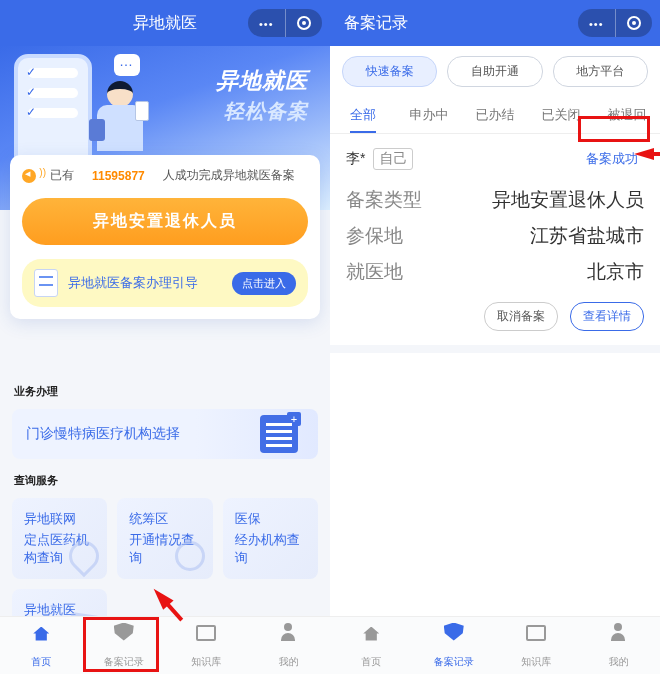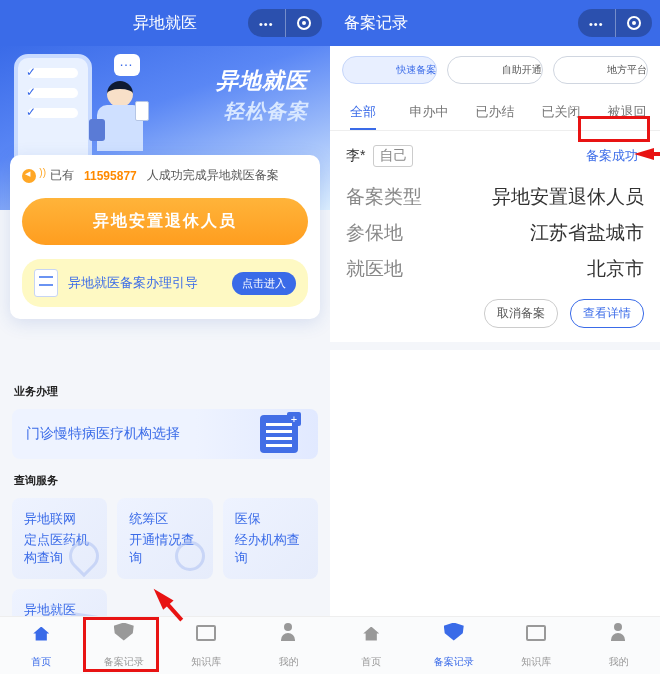--- a/index.html
+++ b/index.html
@@ -32,21 +32,21 @@
   .person .bag { position: absolute; left: -8px; top: 14px; width: 16px; height: 22px; background: #5a7bd6; border-radius: 3px; }
   .person .hand { position: absolute; right: -6px; top: -4px; width: 14px; height: 20px; background: #fff; border-radius: 2px; border: 1px solid #b5c6e6; }
   .speech { position: absolute; left: 114px; top: 8px; width: 26px; height: 22px; background: #fff; border-radius: 6px; }
   .speech::before { content:"…"; color:#3a6be8; font-size:14px; position:absolute; left:5px; top:-1px; }
 
   .card { position: absolute; left: 10px; right: 10px; top: 155px; background: #fff; border-radius: 10px; padding: 12px; box-shadow: 0 4px 18px rgba(50,90,180,0.15); }
   .broadcast { display: flex; align-items: center; font-size: 12px; color: #555; margin-bottom: 14px; gap: 8px; }
   .bcast-ic { width: 14px; height: 14px; background: #ffa726; border-radius: 50%; margin-right: 6px; position: relative; }
   .bcast-ic::after { content:"))"; color:#ffa726; position:absolute; right:-10px; top:-2px; font-size:10px; background:#fff;}
   .bcast-ic::before { content:"◀"; color:#fff; font-size:7px; position:absolute; left:3px; top:1px;}
-  .broadcast .num { color: #ff8a00; font-weight: 600; margin: 0 2px; }
+  .broadcast .num { color: #ff8a00; font-weight: 600; margin: 0 10px; }
   .bigbtn { background: linear-gradient(#ffb43a,#ff9d1f); color: #fff; text-align: center; font-size: 16px; font-weight: 600; padding: 13px; border-radius: 26px; letter-spacing: 2px; margin-bottom: 14px; }
   .guide { background: #fef9c3; border-radius: 19px; padding: 10px 12px; display: flex; align-items: center; gap: 10px; }
   .guide-ic { width: 24px; height: 28px; background: #fff; border-radius: 3px; border: 1px solid #c7d5f4; position: relative; }
   .guide-ic::before { content:""; position:absolute; inset:6px 4px; border-top:2px solid #6a93f2; border-bottom:2px solid #6a93f2; height:6px; }
   .guide-txt { flex: 1; color: #3a6be8; font-size: 13px; }
   .guide-btn { background: #3a6be8; color: #fff; font-size: 11px; padding: 4px 10px; border-radius: 12px; }
 
   .sec-title { font-size: 11px; font-weight: 600; color: #222; padding: 14px 14px 10px; }
   .sec-title.t1 { margin-top: 160px; }
   .wide-card { margin: 0 12px; background: linear-gradient(90deg,#eef3ff 60%,#e1e9ff); border-radius: 8px; padding: 16px 14px; color: #3a6be8; font-size: 14px; position: relative; }
@@ -75,21 +75,21 @@
 
   .red-box { position: absolute; border: 3px solid #e81313; pointer-events: none; }
   .red-arrow { position: absolute; width: 0; height: 0; pointer-events: none; }
   .red-arrow.a1 { left: 154px; bottom: 66px; border-left: 7px solid transparent; border-right: 7px solid transparent; border-bottom: 22px solid #e81313; transform: rotate(-42deg); }
   .red-arrow.a1::after { content:""; position:absolute; left:-2px; top:18px; width:4px; height:24px; background:#e81313; }
   .red-arrow.a2 { right: 6px; top: 148px; border-top: 6px solid transparent; border-bottom: 6px solid transparent; border-right: 20px solid #e81313; }
   .red-arrow.a2::after { content:""; position:absolute; left:18px; top:-2px; width:22px; height:4px; background:#e81313; }
 
   
   .pillrow { display: flex; gap: 10px; padding: 10px 12px; }
-  .pill { flex: 1; text-align: right; font-size: 10px; padding: 6px 0; border-radius: 15px; border: 1px solid #d0d6e0; color: #555; background:#fff; }
+  .pill { flex: 1; text-align: center; font-size: 12px; padding: 6px 0; border-radius: 15px; border: 1px solid #d0d6e0; color: #555; background:#fff; }
   .pill.on { background: #e8efff; color: #3a6be8; border-color: #c6d6fa; font-weight:500; }
   .tabs2 { display: flex; border-bottom: 1px solid #eee; font-size: 13px; }
   .tabs2 .t { flex: 1; text-align: center; padding: 9px 0; color: #777; position: relative; }
   .tabs2 .t.on { color: #3a6be8; font-weight: 500; }
   .tabs2 .t.on::after { content:""; position:absolute; left:30%; right:30%; bottom:0; height:2px; background:#3a6be8; }
 
   .record { padding: 14px 16px; border-bottom: 8px solid #f4f6fa; }
   .rec-row1 { display: flex; align-items: center; justify-content: space-between; margin-bottom: 12px; }
   .rec-name { font-size: 14px; color: #333; display: flex; align-items: center; gap: 8px; }
   .tag-self { font-size: 14px; color: #888; border: 1px solid #ccc; border-radius: 3px; padding: 1px 5px; }

